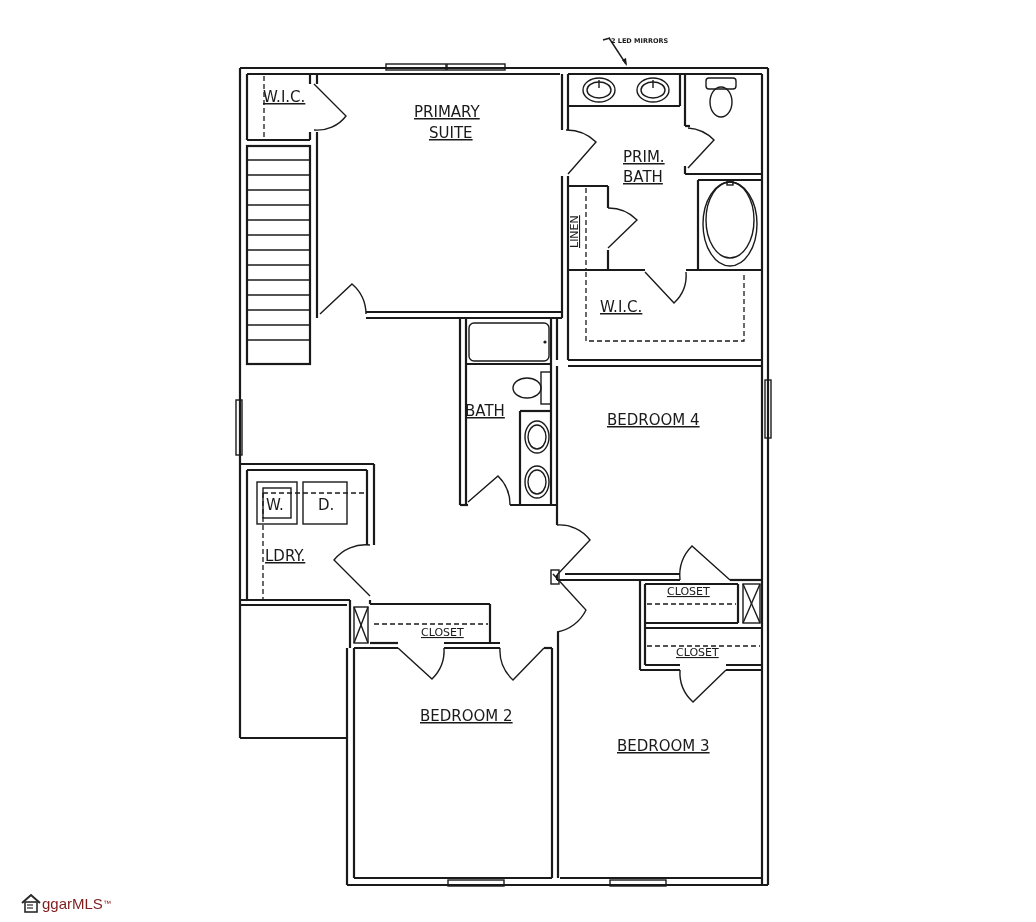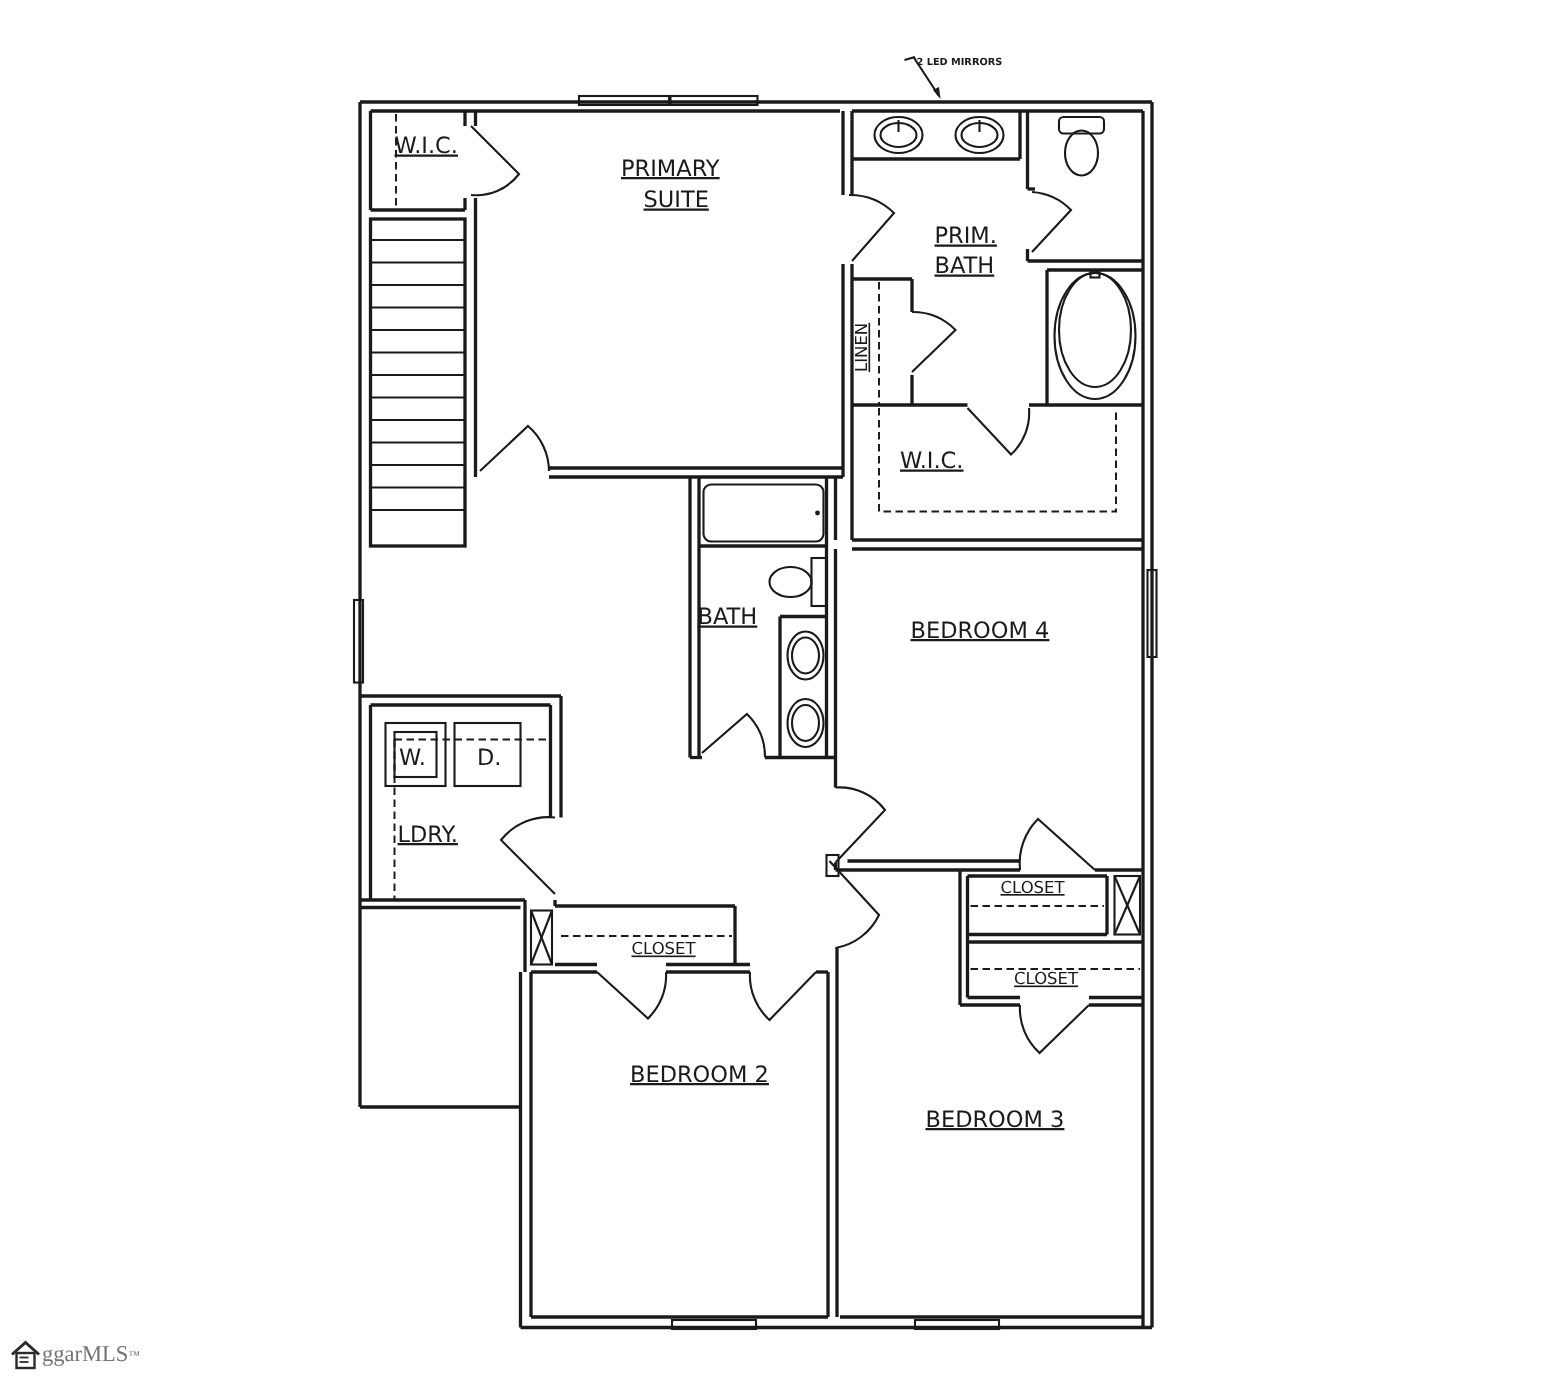--- a/index.html
+++ b/index.html
@@ -5,21 +5,21 @@
     html, body { margin: 0; padding: 0; background: #ffffff; }
     body { width: 1036px; height: 922px; position: relative; overflow: hidden; font-family: "DejaVu Sans", sans-serif; }
     #plan { position: absolute; left: 0; top: 0; width: 1036px; height: 922px; }
     .wall { fill: none; stroke: #1a1a1a; stroke-width: 2.2; }
     .thin { fill: none; stroke: #1a1a1a; stroke-width: 1.4; }
     .dash { fill: none; stroke: #1a1a1a; stroke-width: 1.3; stroke-dasharray: 5 3; }
     .door { fill: none; stroke: #1a1a1a; stroke-width: 1.4; }
     .lbl { font-family: "DejaVu Sans", sans-serif; fill: #1a1a1a; font-size: 15px; text-decoration: underline; }
     .lbl-sm { font-family: "DejaVu Sans", sans-serif; fill: #1a1a1a; font-size: 11px; text-decoration: underline; }
     .note { font-family: "DejaVu Sans", sans-serif; fill: #1a1a1a; font-size: 6.5px; font-weight: bold; }
-    .watermark { position: absolute; left: 6px; top: 892px; display: flex; align-items: center; font-family: Liberation Serif, serif; font-size: 15px; color: #737373; }
+    .watermark { position: absolute; left: 20px; top: 892px; display: flex; align-items: center; font-family: Liberation Sans, sans-serif; font-size: 15px; color: #7f1d1d; }
     .watermark .tm { font-size: 8px; vertical-align: super; }
   </style>
 </head>
 <body>
 
 <svg id="plan" viewBox="0 0 1036 922" xmlns="http://www.w3.org/2000/svg">
 
   <g>
     <text class="note" x="611" y="43">2 LED MIRRORS</text>
     <line class="thin" x1="609" y1="38" x2="626" y2="64"></line>

